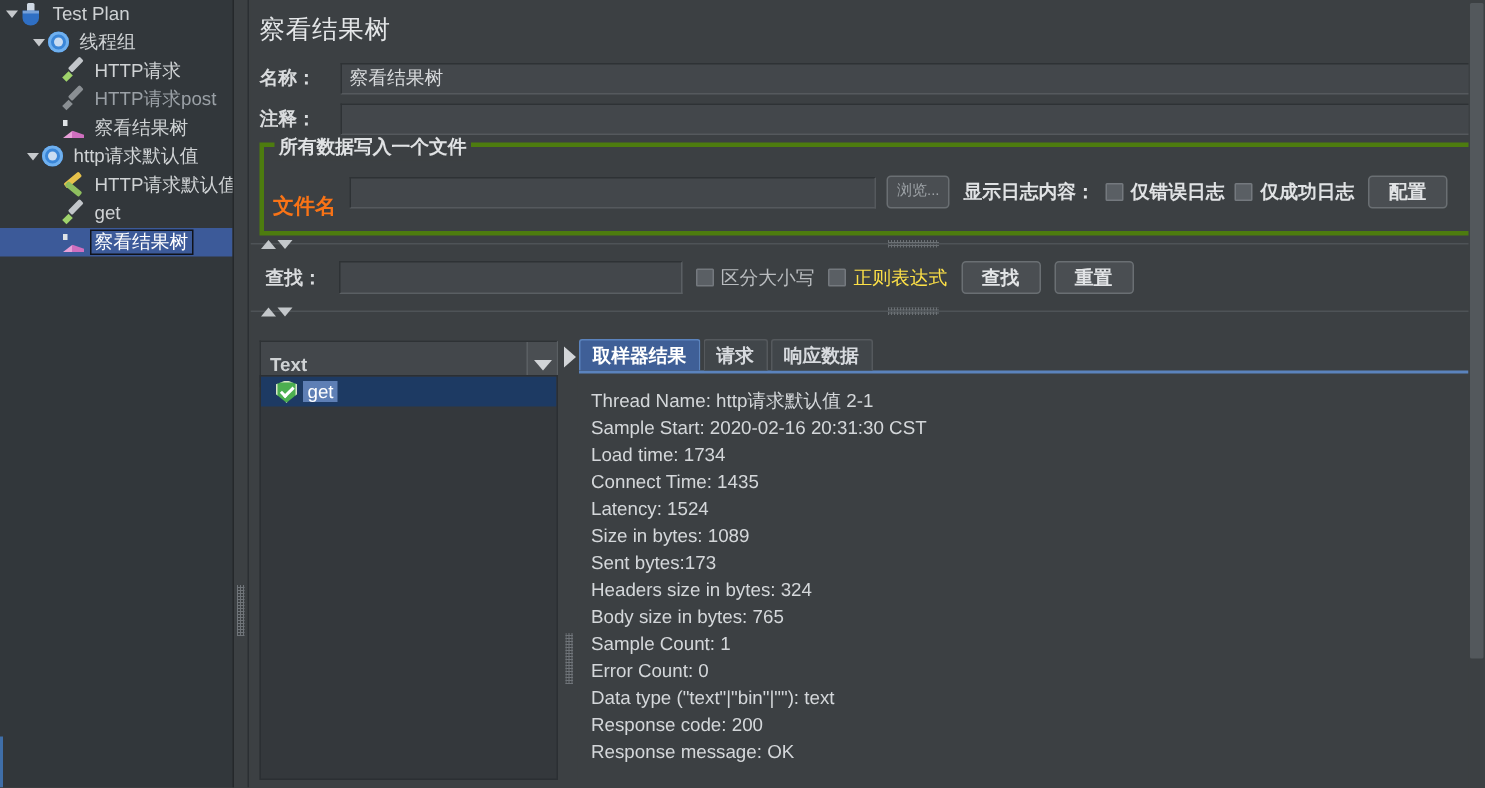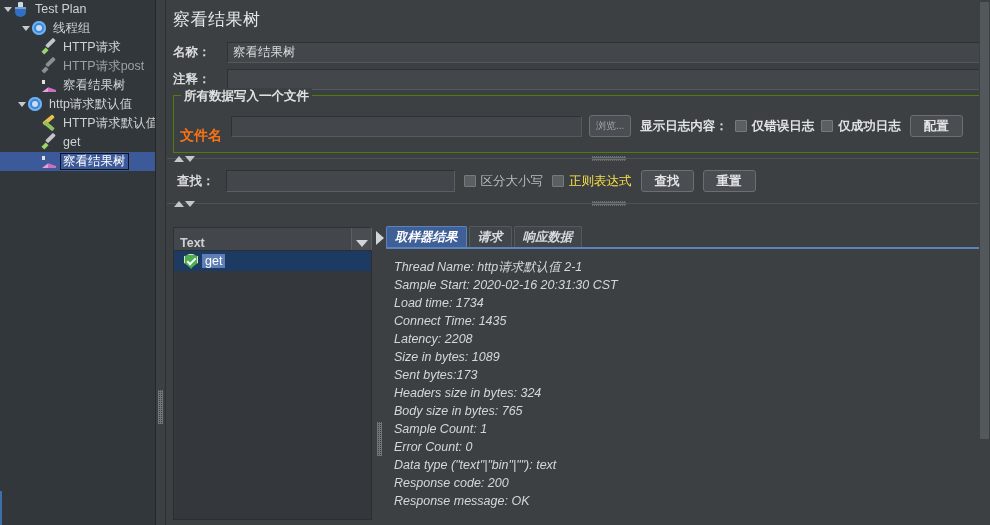--- a/index.html
+++ b/index.html
@@ -161,21 +161,21 @@
     padding: 0 5px;
     line-height: 19px;
     outline: none;
     font-family: "Liberation Sans", sans-serif;
   }
 
   
   .groupbox {
     position: relative;
     margin: 3px 4px 0 6px;
-    border: 1px solid #4d7c0f;
+    border: 3px solid #4d7c0f;
     padding: 11px 6px 7px 6px;
   }
   .groupbox > .legend {
     position: absolute; top: -8px; left: 7px;
     background: #3c4043;
     padding: 0 3px;
     font-size: 12.5px; font-weight: bold; color: #e0e2e4;
   }
   .gb-row { display: flex; align-items: center; gap: 7px; }
   .gb-label { font-size: 14px; font-weight: bold; color: #f97316; min-width: 44px; margin-top: 20px; }
@@ -326,21 +326,21 @@
   }
   .chev {
     width: 0; height: 0;
     border-top: 7px solid transparent;
     border-bottom: 7px solid transparent;
     border-left: 8px solid #d2d5d8;
   }
 
   
   #results-right {
-    position: absolute; left: 213px; right: 0; top: 0; bottom: 0; font-style: italic;
+    position: absolute; left: 213px; right: 0; top: 0; bottom: 0;
   }
   #tabstrip {
     display: flex; align-items: flex-end; gap: 2px;
     height: 22px;
     border-bottom: 2px solid #5b83bd;
   }
   .tab {
     font-size: 12.5px; font-weight: bold;
     padding: 3px 8px 2px 8px;
     color: #d7dade;
@@ -533,21 +533,21 @@
         <div id="tabstrip">
             <div class="tab active">取样器结果</div>
             <div class="tab">请求</div>
             <div class="tab">响应数据</div>
           </div>
         <div id="detail-pane">
             <div class="detail-line">Thread Name: http请求默认值 2-1</div>
             <div class="detail-line">Sample Start: 2020-02-16 20:31:30 CST</div>
             <div class="detail-line">Load time: 1734</div>
             <div class="detail-line">Connect Time: 1435</div>
-            <div class="detail-line">Latency: 2208</div>
+            <div class="detail-line">Latency: 1524</div>
             <div class="detail-line">Size in bytes: 1089</div>
             <div class="detail-line">Sent bytes:173</div>
             <div class="detail-line">Headers size in bytes: 324</div>
             <div class="detail-line">Body size in bytes: 765</div>
             <div class="detail-line">Sample Count: 1</div>
             <div class="detail-line">Error Count: 0</div>
             <div class="detail-line">Data type ("text"|"bin"|""): text</div>
             <div class="detail-line">Response code: 200</div>
             <div class="detail-line">Response message: OK</div>
           </div>

